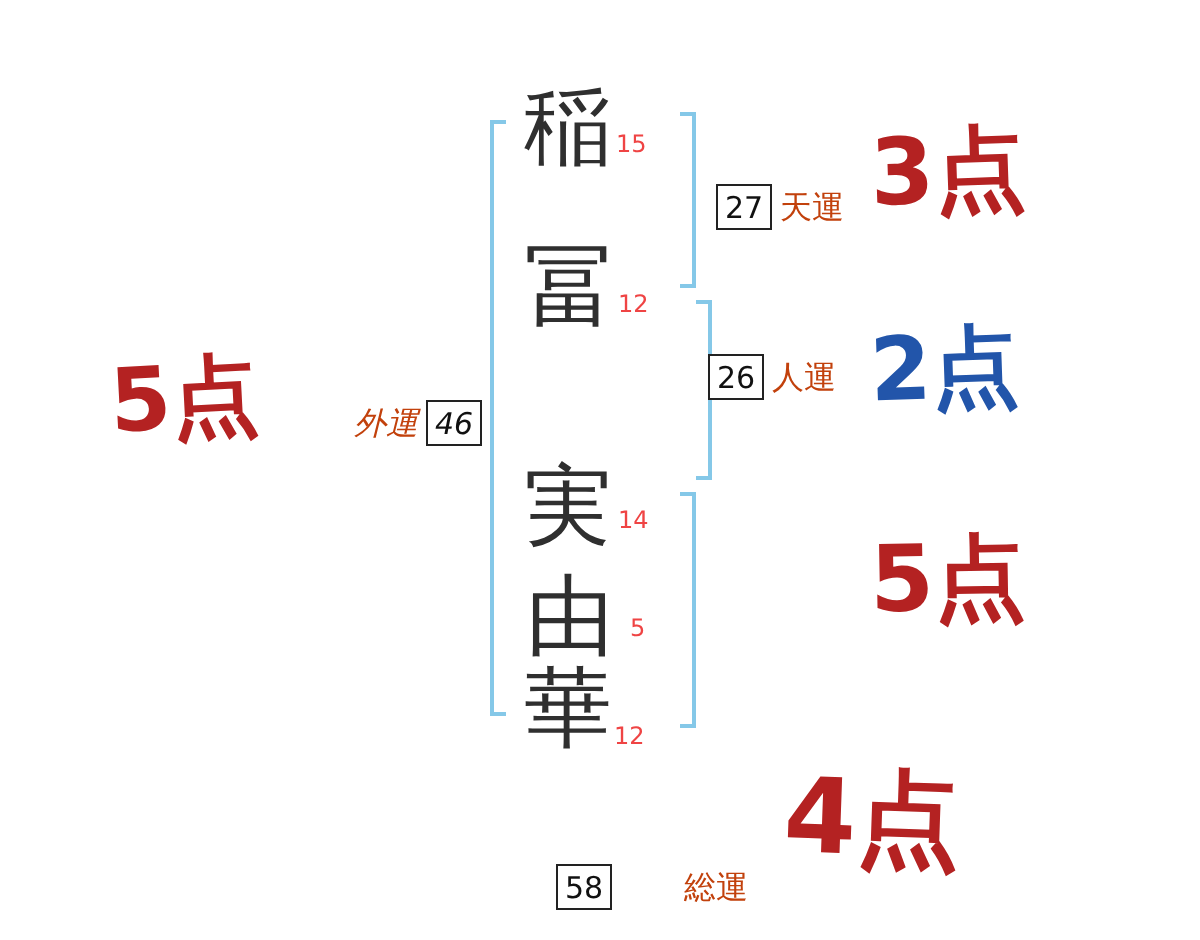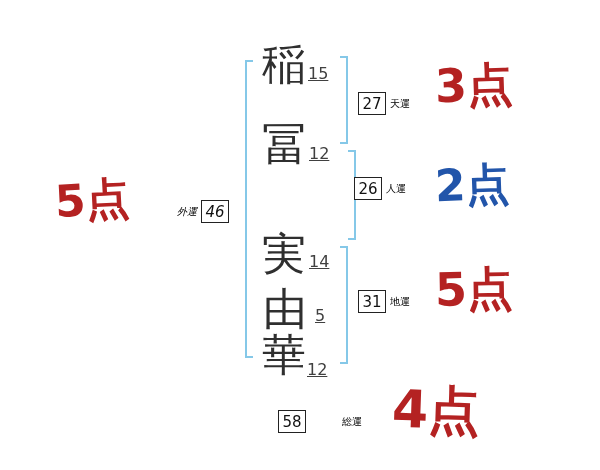--- a/index.html
+++ b/index.html
@@ -11,31 +11,31 @@
   html,body{margin:0;padding:0;background:#ffffff;}
   .canvas{
     position:relative;width:600px;height:470px;background:#ffffff;
     font-family:"DejaVu Sans",sans-serif;overflow:hidden;
   }
   .char{
     position:absolute;font-size:44px;line-height:1;color:#2f2f2f;
     letter-spacing:0;
   }
   .strokes{
-    position:absolute;font-size:16px;color:#404040;line-height:1;text-decoration:underline;
+    position:absolute;font-size:12px;color:#ef4444;line-height:1;
   }
   .funit{
     position:absolute;display:flex;align-items:center;gap:4px;
   }
   .numbox{
     min-width:28px;height:23px;padding:0 2px;border:1.5px solid #222;
     display:flex;align-items:center;justify-content:center;
     font-size:15px;color:#111;background:#fff;box-sizing:border-box;
   }
-  .flabel{font-size:10px;color:#000000;line-height:1;}
+  .flabel{font-size:16px;color:#c2410c;line-height:1;}
   .score{
     position:absolute;font-weight:bold;color:var(--score-red);
     line-height:1;white-space:nowrap;
   }
   .score.blue{color:var(--score-blue);}
   .bracket{position:absolute;box-sizing:border-box;}
   .br-left{
     border-left:2px solid var(--bracket);
     border-top:2px solid var(--bracket);
     border-bottom:2px solid var(--bracket);
@@ -74,26 +74,22 @@
   <div class="funit" style="left:358px;top:92px;">
     <div class="numbox">27</div>
     <div class="flabel">天運</div>
   </div>
 
   <div class="funit" style="left:354px;top:177px;">
     <div class="numbox">26</div>
     <div class="flabel">人運</div>
   </div>
 
-  <div class="funit" style="left:358px;top:290px;">
-    <div class="numbox">31</div>
-    <div class="flabel">地運</div>
-  </div>
 
-  <div class="funit" style="left:278px;top:410px;gap:36px;">
+  <div class="funit" style="left:278px;top:432px;gap:36px;">
     <div class="numbox">58</div>
     <div class="flabel">総運</div>
   </div>
 
   <div class="funit" style="left:177px;top:200px;font-style:italic;">
     <div class="flabel">外運</div>
     <div class="numbox">46</div>
   </div>
 
   <div class="score" style="left:435px;top:62px;font-size:46px;transform:rotate(-2deg);">3点</div>

